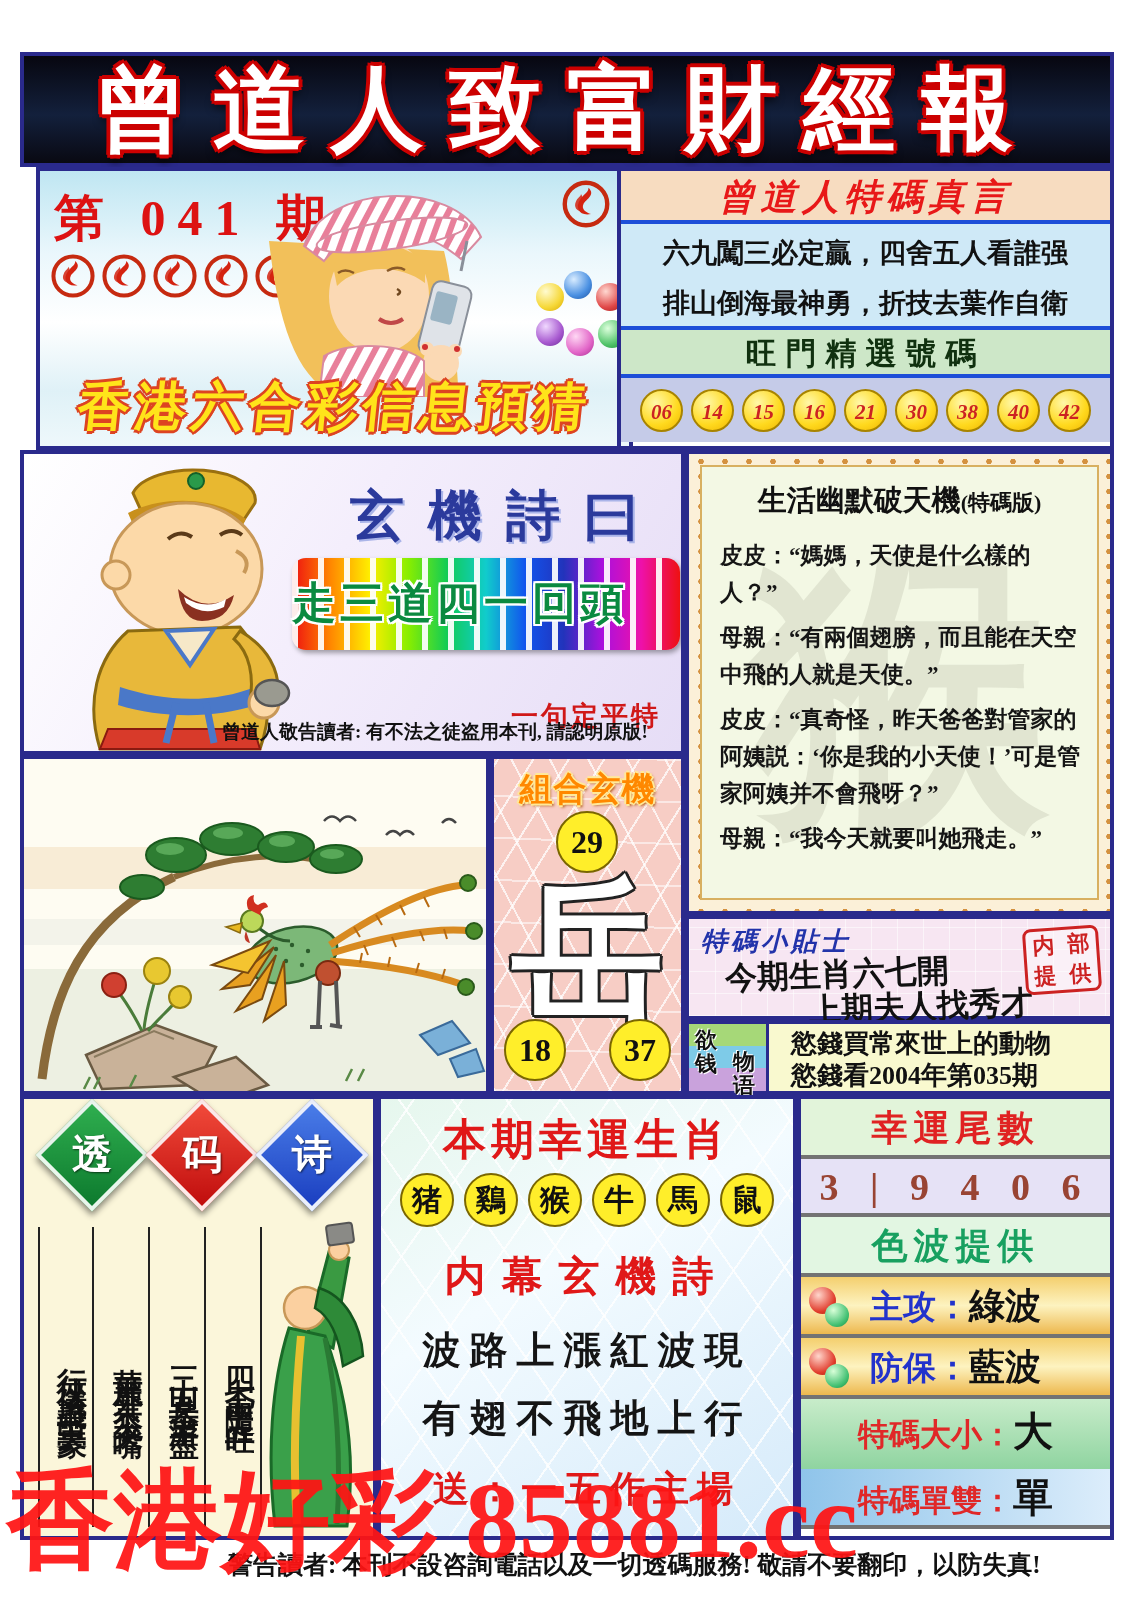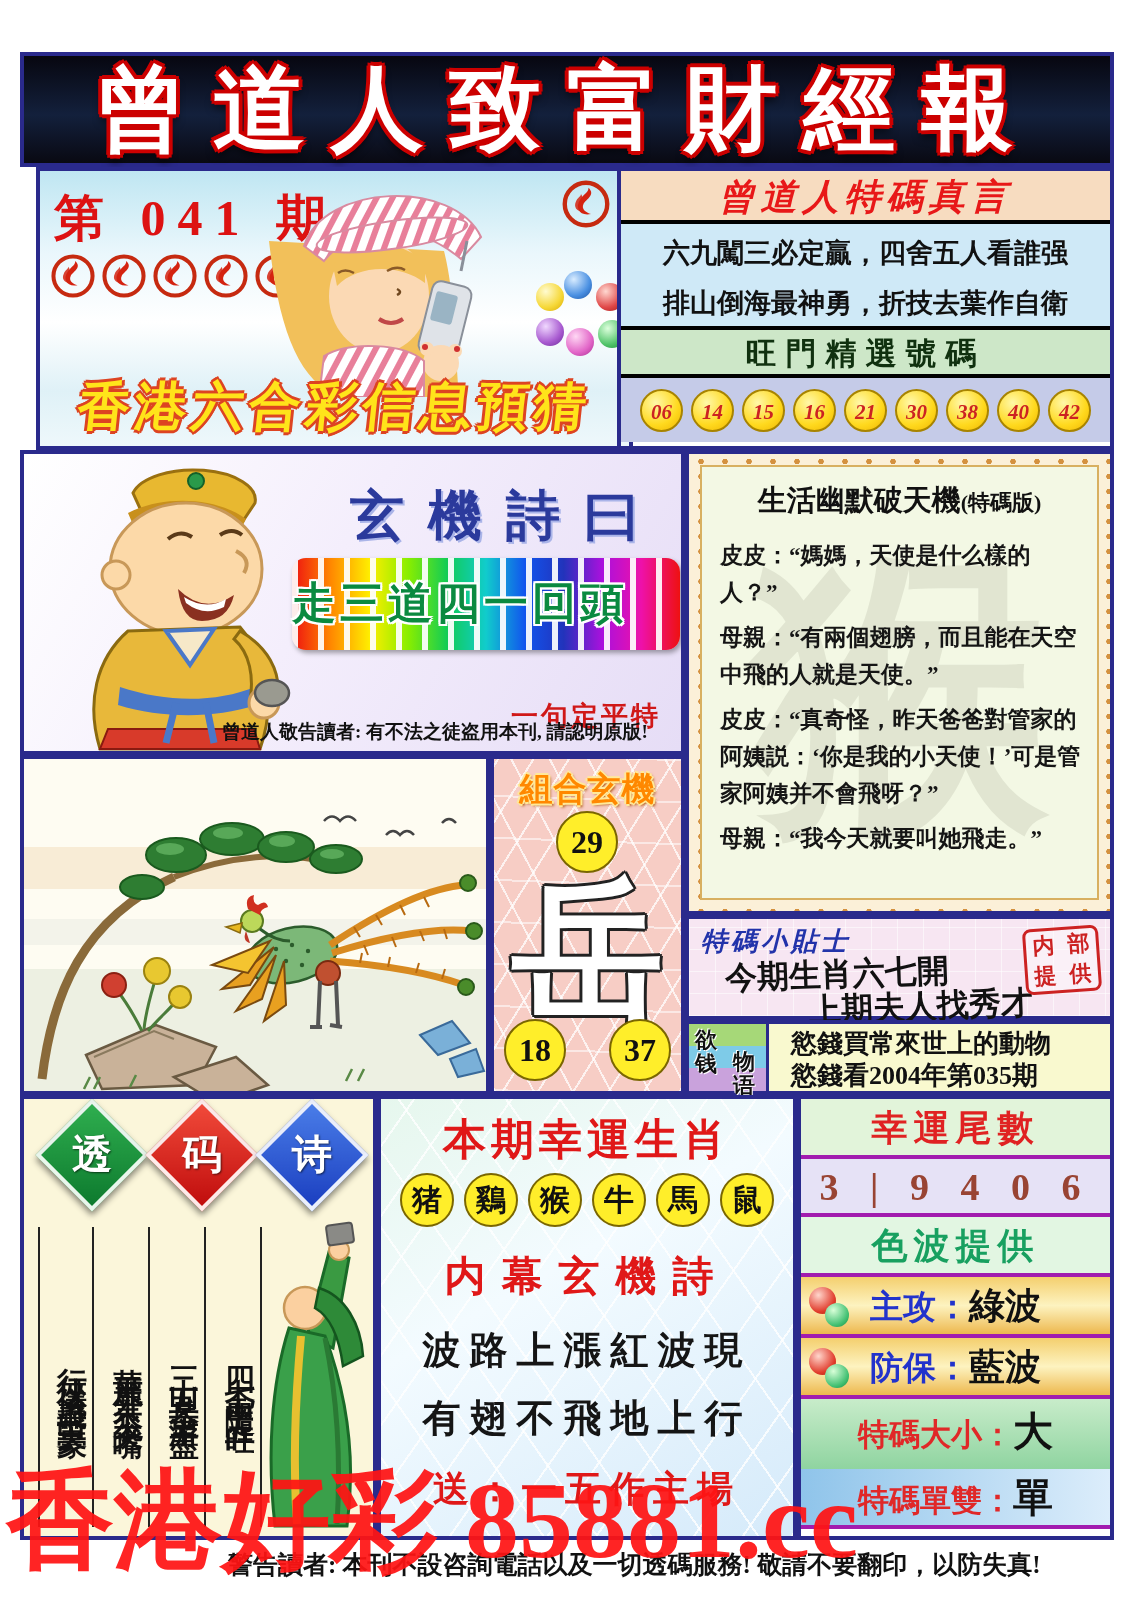--- a/index.html
+++ b/index.html
@@ -15,21 +15,21 @@
   #topleft{left:20px;top:167px;width:597px;height:283px;background:linear-gradient(180deg,#bfe6f2 0,#eaf7fc 30%,#ffffff 55%,#dff1f7 80%,#eef8fb 100%);overflow:hidden;margin-left:16px;}
   .issue{left:14px;top:14px;font-size:50px;font-weight:bold;color:#dd1212;letter-spacing:12px;white-space:nowrap;}
   .flamerow{left:10px;top:82px;display:flex;gap:5px;}
   .flame{width:46px;height:46px;}
   .flame-tr{right:18px;top:8px;width:50px;height:50px;}
   .pballs{width:28px;height:28px;border-radius:50%;}
   .subtitle{left:0;bottom:4px;width:100%;text-align:center;font-size:52px;font-weight:bold;color:#ffe41a;letter-spacing:5px;white-space:nowrap;transform:skewX(-6deg);
     text-shadow:-3px 0 #d42,3px 0 #d42,0 -3px #d42,0 3px #d42,2px 2px #d42,-2px -2px #d42;}
   
   #topright{left:617px;top:167px;width:497px;height:283px;padding:0;}
-  .band{position:relative;box-sizing:border-box;width:100%;border-bottom:4px solid #000000;text-align:center;}
+  .band{position:relative;box-sizing:border-box;width:100%;border-bottom:4px solid #1d4ed8;text-align:center;}
   .band:last-child{border-bottom:none;}
   #mantra-title{height:53px;background:#f7dcc0;line-height:53px;font-size:36px;font-weight:bold;font-style:italic;color:#e81818;letter-spacing:6px;}
   #mantra-body{height:106px;background:#cfe9f7;font-size:27px;font-weight:bold;color:#111;line-height:50px;padding-top:4px;}
   #mantra-numtitle{height:48px;background:#cde7c8;line-height:48px;font-size:31px;font-weight:bold;color:#10310f;letter-spacing:9px;}
   #mantra-nums{height:64px;background:#c5cbe8;display:flex;justify-content:center;align-items:center;gap:8px;border-bottom:none;}
   .numball{width:43px;height:43px;border-radius:50%;background:radial-gradient(circle at 35% 30%,#fff8a8,#ffd91e 60%,#efb400);border:2px solid #a88400;
     color:#cc2222;font-size:21px;font-weight:bold;font-style:italic;line-height:43px;text-align:center;box-sizing:border-box;}
   
   #mystic{left:20px;top:450px;width:665px;height:305px;background:linear-gradient(120deg,#ffffff 0,#f4eefc 45%,#e6ddf6 100%);overflow:hidden;}
   #mystic-title{left:326px;top:26px;font-size:54px;font-weight:bold;color:#2b3a9c;letter-spacing:24px;white-space:nowrap;
@@ -105,21 +105,21 @@
   #lucky-title{width:100%;top:12px;font-size:43px;font-weight:bold;color:#e01818;letter-spacing:5px;}
   #zodiacrow{width:100%;top:74px;display:flex;justify-content:center;gap:10px;}
   .zball{width:54px;height:54px;border-radius:50%;background:#ffee2a;border:2px solid #7a6600;box-sizing:border-box;
     line-height:50px;font-size:30px;font-weight:bold;color:#111;text-align:center;}
   #lucky-poemtitle{width:100%;top:150px;font-size:41px;font-weight:bold;color:#e01818;letter-spacing:16px;}
   .luckyline{width:100%;font-size:38px;font-weight:bold;color:#151515;letter-spacing:9px;}
   #lline1{top:226px;} #lline2{top:294px;}
   #lucky-send{width:100%;top:366px;font-size:36px;font-weight:bold;color:#e01818;letter-spacing:8px;}
   
   #rb{left:797px;top:1095px;width:317px;height:445px;}
-  .rband{position:relative;width:100%;box-sizing:border-box;border-bottom:4px solid #a21caf;text-align:center;overflow:hidden;}
+  .rband{position:relative;width:100%;box-sizing:border-box;border-bottom:4px solid #737373;text-align:center;overflow:hidden;}
   #rb-tail{height:60px;background:#e2f4da;line-height:58px;font-size:36px;font-weight:bold;color:#e02222;letter-spacing:6px;}
   #rb-nums{height:58px;background:#e6e2f6;line-height:56px;font-size:38px;font-weight:bold;color:#994433;letter-spacing:11px;}
   #rb-wave{height:60px;background:#e2f6e2;line-height:58px;font-size:36px;font-weight:bold;color:#18a060;letter-spacing:6px;}
   .goldband{height:61px;background:linear-gradient(180deg,#f4cf6e,#fdf3c0 50%,#edb84e);line-height:59px;white-space:nowrap;}
   .goldband .lbl{font-size:33px;font-weight:bold;color:#2233cc;}
   .goldband .val{font-size:36px;font-weight:bold;color:#111;}
   .ballduo{position:absolute;left:8px;top:10px;width:44px;height:44px;}
   .ballduo .r{position:absolute;left:0;top:0;width:27px;height:27px;border-radius:50%;background:radial-gradient(circle at 35% 30%,#ffd6cc,#e03a2a 65%,#a01808);}
   .ballduo .g{position:absolute;left:16px;top:16px;width:24px;height:24px;border-radius:50%;background:radial-gradient(circle at 35% 30%,#d8ffd8,#42c072 65%,#128a40);}
   #rb-oe{height:60px;background:linear-gradient(90deg,#8fc4ea,#dcedfb);line-height:58px;}

